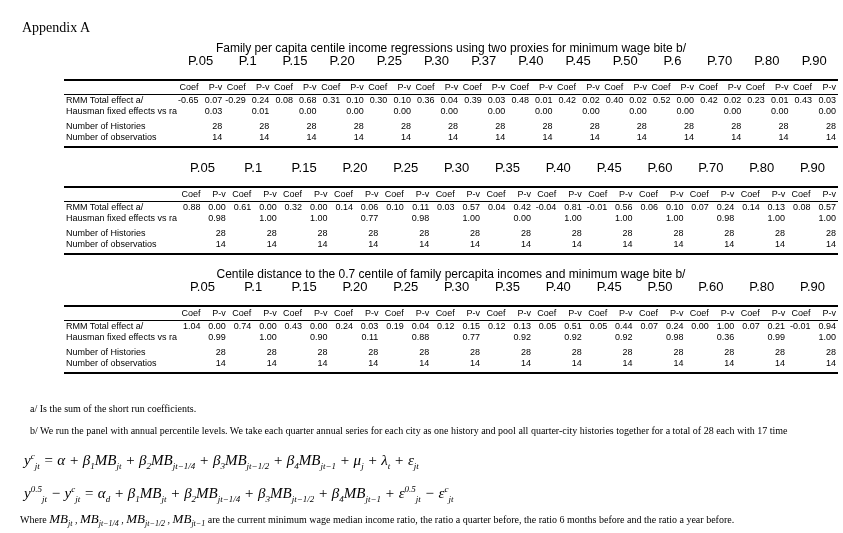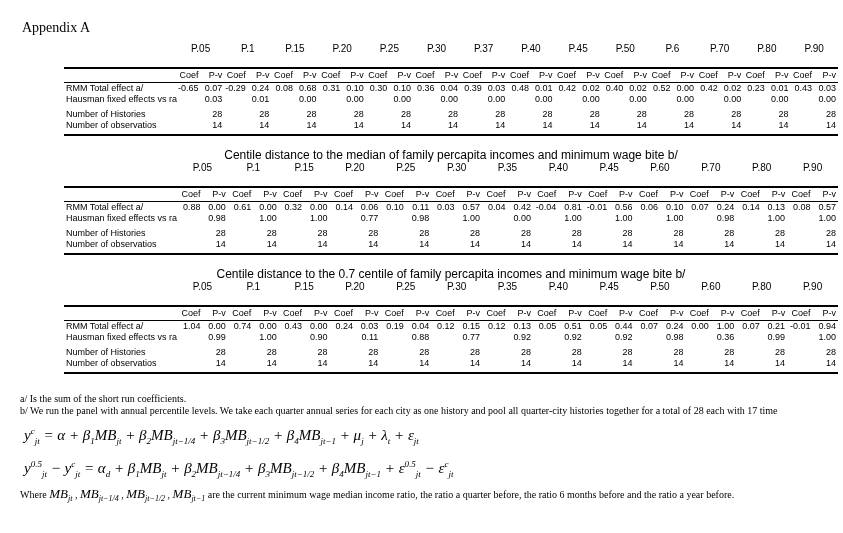--- a/index.html
+++ b/index.html
@@ -7,47 +7,48 @@
        font-family:"Liberation Serif",serif;}
   .appendix-label{position:absolute;left:22px;top:20px;font-size:14px;}
   .content{position:absolute;left:64px;top:42px;width:774px;}
   .tbl-section{margin-bottom:13px;}
   .tbl-title{font-family:"Liberation Sans",sans-serif;font-size:12px;line-height:12px;
              text-align:center;margin-bottom:0;}
   table{border-collapse:collapse;table-layout:fixed;width:100%;
         font-family:"Liberation Sans",sans-serif;font-size:9px;}
   th,td{font-weight:normal;overflow:hidden;white-space:nowrap;padding:0;}
   col.lblcol{width:113px;}
-  tr.pct th{text-align:center;font-size:10px;line-height:10px;padding-top:2px;
+  tr.pct th{text-align:center;font-size:13px;line-height:10px;padding-top:2px;
             padding-bottom:13px;border-bottom:2.5px solid #000;}
   tr.sub th{text-align:right;font-size:9px;line-height:11px;padding:1px 2px 1px 0;
             border-bottom:1px solid #000;}
   tr.sub th.lbl{text-align:left;}
   tbody td{text-align:right;line-height:11px;padding-right:2px;}
   td.lbl,th.lbl{text-align:left;padding-left:2px;}
   tr.gap td{padding-top:4px;}
   tr.lastrow td{padding-bottom:3px;border-bottom:2.5px solid #000;}
   .footnotes{position:absolute;left:20px;top:393px;width:806px;font-size:10px;line-height:12px;}
-  .fn-line{margin:0;}
+  .fn-line{margin:10px;}
   .eq{font-size:15px;line-height:18px;margin:5px 0 3px 4px;}
   .eq .tk-i{font-style:italic;}
   .eq sub.tk-sub,.eq sup.tk-sup{font-size:9px;font-style:italic;}
   .between .tk-n{font-style:normal;}
   sup.tk-nsup{font-size:7px;font-style:normal;}
   .where{font-size:10px;line-height:14px;margin-top:4px;}
   .where .tk-i{font-style:italic;font-size:13px;}
   .where sub.tk-sub{font-size:8px;font-style:italic;}
 </style>
 </head>
 <body>
 
 <div class="appendix-label">Appendix A</div>
 
 <div class="content">
   <div class="tbl-section">
+    <div class="tbl-title">Family per capita centile income regressions using two proxies for minimum wage bite b/</div>
     <table>
         <colgroup>
           <col class="lblcol">
           <col>
           <col>
           <col>
           <col>
           <col>
           <col>
           <col>
@@ -245,21 +246,20 @@
             <td>14</td>
             <td></td>
             <td>14</td>
             <td></td>
             <td>14</td>
           </tr>
         </tbody>
       </table>
   </div>
   <div class="tbl-section">
-    <div class="tbl-title">Centile distance to the median of family percapita incomes and minimum wage bite b/</div>
     <table>
         <colgroup>
           <col class="lblcol">
           <col>
           <col>
           <col>
           <col>
           <col>
           <col>
           <col>

